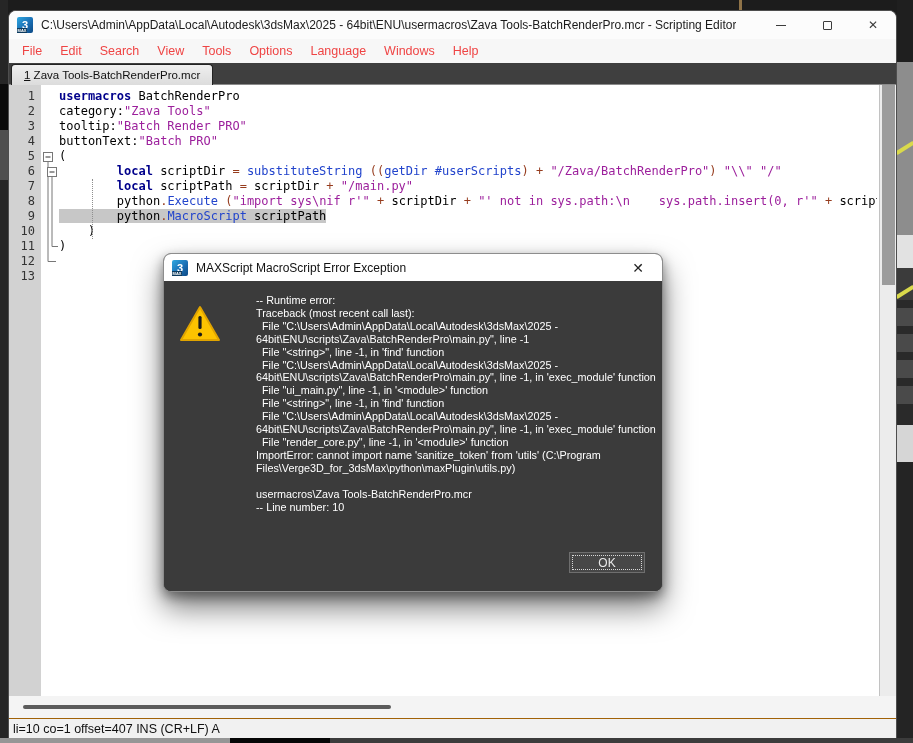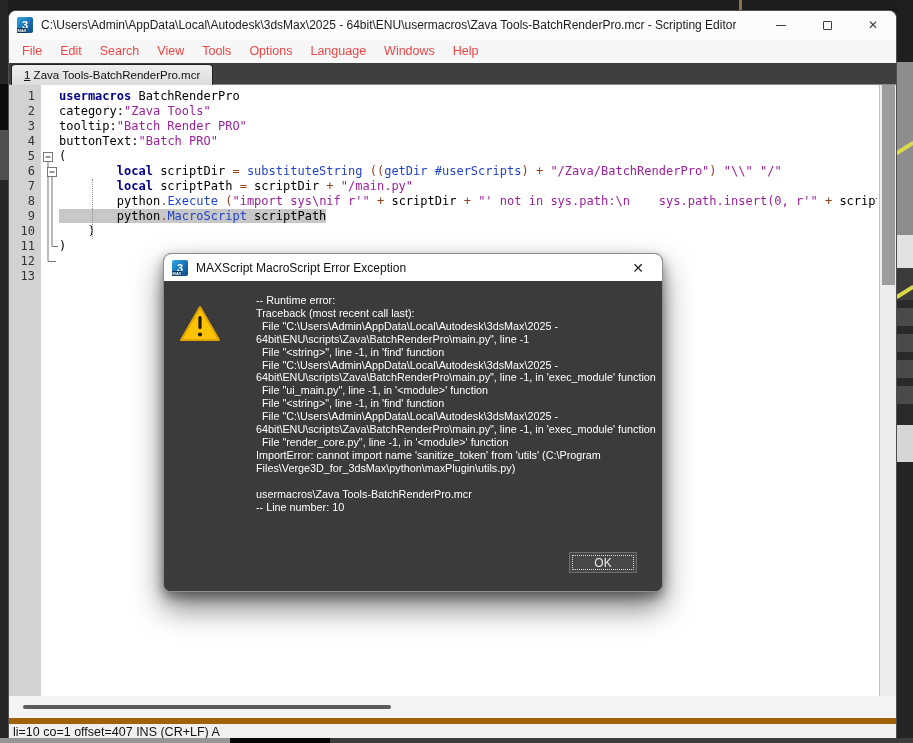--- a/index.html
+++ b/index.html
@@ -72,38 +72,38 @@
   .vscroll { position:absolute; left:870px; top:0; width:17px; height:100%;
              background:#ececec; border-left:1px solid #c2c2c2; }
   .vscroll .thumb { position:absolute; left:2px; top:0; width:13px; height:200px; background:#9c9c9c; }
   .editor-right-edge { position:absolute; left:887px; top:0; width:2px; height:100%; background:#6f6f6f; }
 
   .hscroll { position:absolute; left:0; top:685px; width:100%; height:22px; background:#f4f4f4; }
   .hscroll .thumb { position:absolute; left:14px; top:9px; width:368px; height:4px;
                     background:#5c5c5c; border-radius:2px; }
 
   .statusbar { position:absolute; left:0; top:707px; width:100%; height:21px; background:#f1f1f1;
-               border-top:6px solid #a16207; display:flex; align-items:center; }
+               border-top:1px solid #a16207; display:flex; align-items:center; }
   .status-text { font-size:12.5px; color:#111; padding-left:4px; white-space:pre; }
 
   
   .dialog { position:absolute; left:163px; top:253px; width:500px; height:339px;
             border:1px solid #8d8d8d; border-radius:8px; overflow:hidden; background:#3b3b3b;
             box-shadow:0 16px 30px rgba(0,0,0,.5), 0 5px 12px rgba(0,0,0,.4); z-index:10; }
   .dlg-titlebar { position:absolute; left:0; top:0; width:100%; height:27px; background:#ffffff;
                   display:flex; align-items:center; }
   .dlg-title { margin-left:8px; font-size:12px; color:#111; white-space:nowrap; }
   .dlg-close { position:absolute; right:10px; top:0; height:27px; width:28px;
                display:flex; align-items:center; justify-content:center;
                font-size:14px; color:#222; }
   .dlg-body { position:absolute; left:0; top:27px; width:100%; height:312px; background:#3b3b3b; }
   .warn-icon { position:absolute; left:15px; top:24px; }
   .error-message { position:absolute; left:65px; top:13px; right:10px;margin-left:27px; }
   .msg-line { font-size:10.8px; line-height:12.9px; color:#ffffff; white-space:pre; }
-  .ok-button { position:absolute; left:405px; top:271px; width:68px; height:21px;
+  .ok-button { position:absolute; left:405px; top:271px; width:76px; height:21px;
                background:#474747; border:1px solid #6e6e6e; outline:1px dotted #d8d8d8; outline-offset:-4px;
                color:#e8e8e8; font-size:12px; font-family:"Liberation Sans", sans-serif;
                display:flex; align-items:center; justify-content:center; }
 </style>
 </head>
 <body>
 
 <div class="bg-strip bg-right">
   <div class="blk" style="top:62px;height:173px;background:#8d8d8d;"></div>
   <div class="blk" style="top:235px;height:33px;background:#e2e2e2;"></div>

